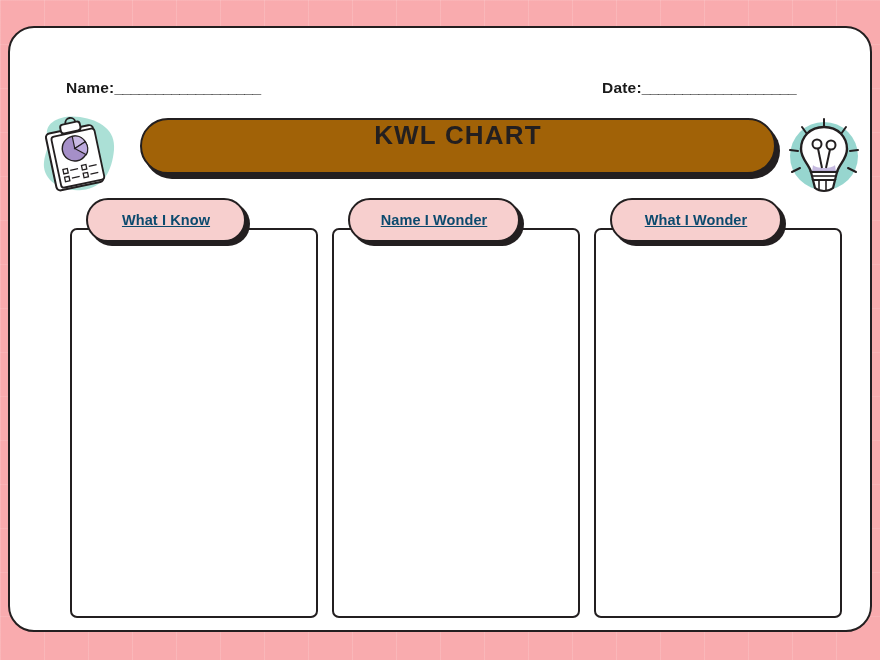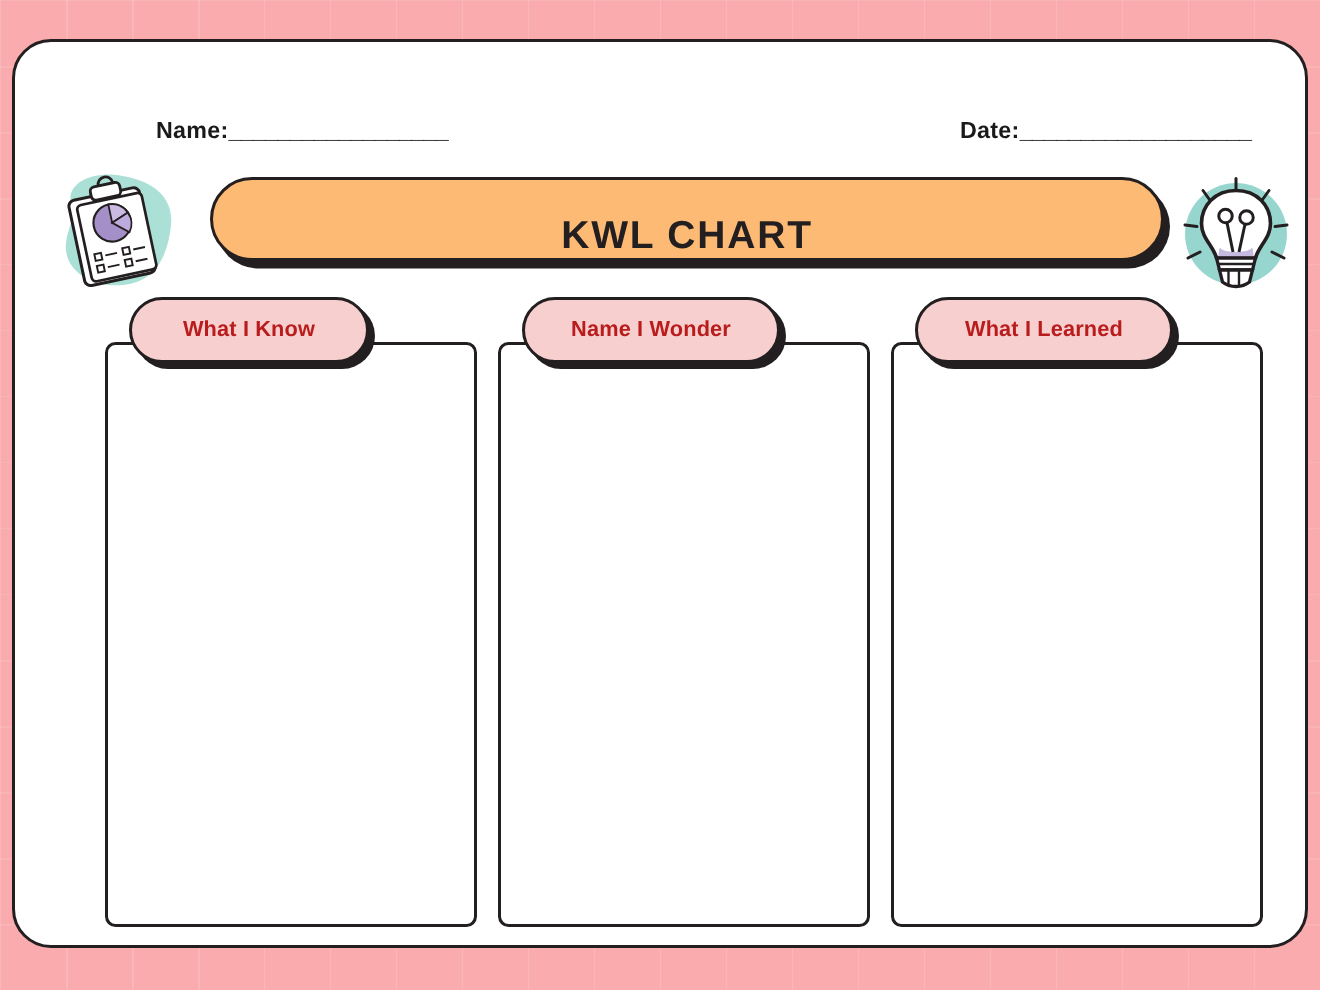--- a/index.html
+++ b/index.html
@@ -35,43 +35,42 @@
   }
 
   
   .field {
     position:absolute;
     font-size:15.5px;
     font-weight:bold;
     color:#1a1a1a;
     letter-spacing:0.2px;
     white-space:nowrap;
-    margin-left:38px;
   }
   #name-field { left:56px; top:51px; }
   #date-field { left:592px; top:51px; }
   .field .underscores { letter-spacing:-0.5px; }
 
   
   #title-shadow {
     position:absolute;
     left:134px; top:95px;
     width:636px; height:56px;
     background:#231f20;
     border-radius:28px;
   }
   #title-banner {
     position:absolute;
     left:130px; top:90px;
     width:636px; height:56px;
-    background:#fdba74;
+    background:#a16207;
     border:2.5px solid #231f20;
     border-radius:28px;
     display:flex;
-    align-items:flex-end;
+    align-items:flex-start;
     justify-content:center;
   }
   #title-text {
     font-size:26px;
     font-weight:600;
     color:#231f20;
     letter-spacing:1.2px;
   }
 
   
@@ -108,23 +107,24 @@
     background:#f7cfce;
     border:2.5px solid #231f20;
     border-radius:22px;
     display:flex;
     align-items:center;
     justify-content:center;
   }
   .header-label {
     font-size:14.5px;
     font-weight:bold;
-    color:#b91c1c;
+    color:#0c4a6e;
     letter-spacing:0.1px;
     white-space:nowrap;
+    text-decoration:underline;
   }
   
   #column-wonder  .header-pill,   #column-wonder  .header-shadow { width:172px; }
   #column-learned .header-pill,   #column-learned .header-shadow { width:172px; }
 </style>
 </head>
 <body>
 
 <div id="page">
 
@@ -220,18 +220,18 @@
       <div class="header-shadow"></div>
       <div class="header-pill">
         <span class="header-label">Name I Wonder</span>
       </div>
     </div>
 
     <div class="column" id="column-learned">
       <div class="column-box"></div>
       <div class="header-shadow"></div>
       <div class="header-pill">
-        <span class="header-label">What I Learned</span>
+        <span class="header-label">What I Wonder</span>
       </div>
     </div>
 
   </div>
 </div>
 
 </body></html>

